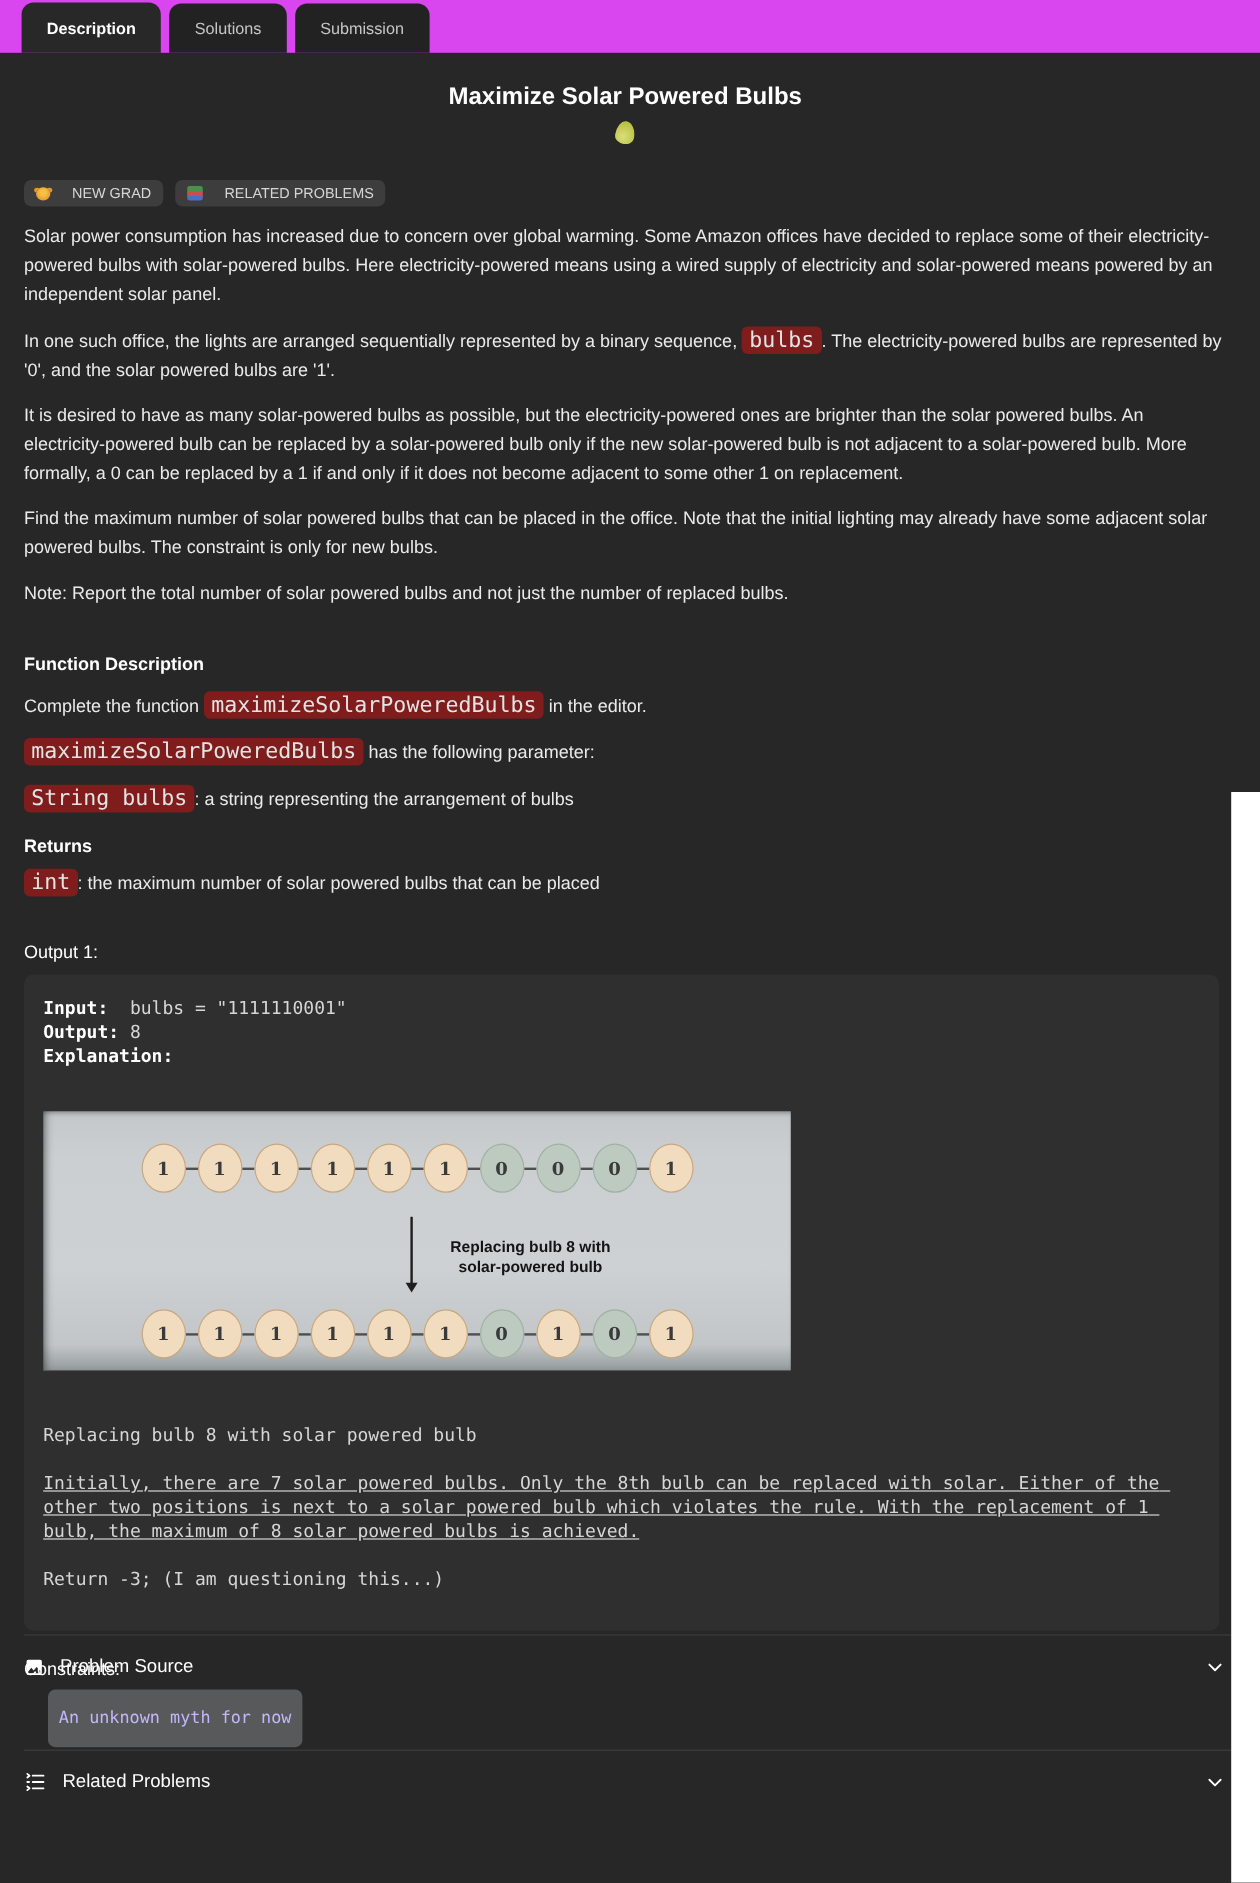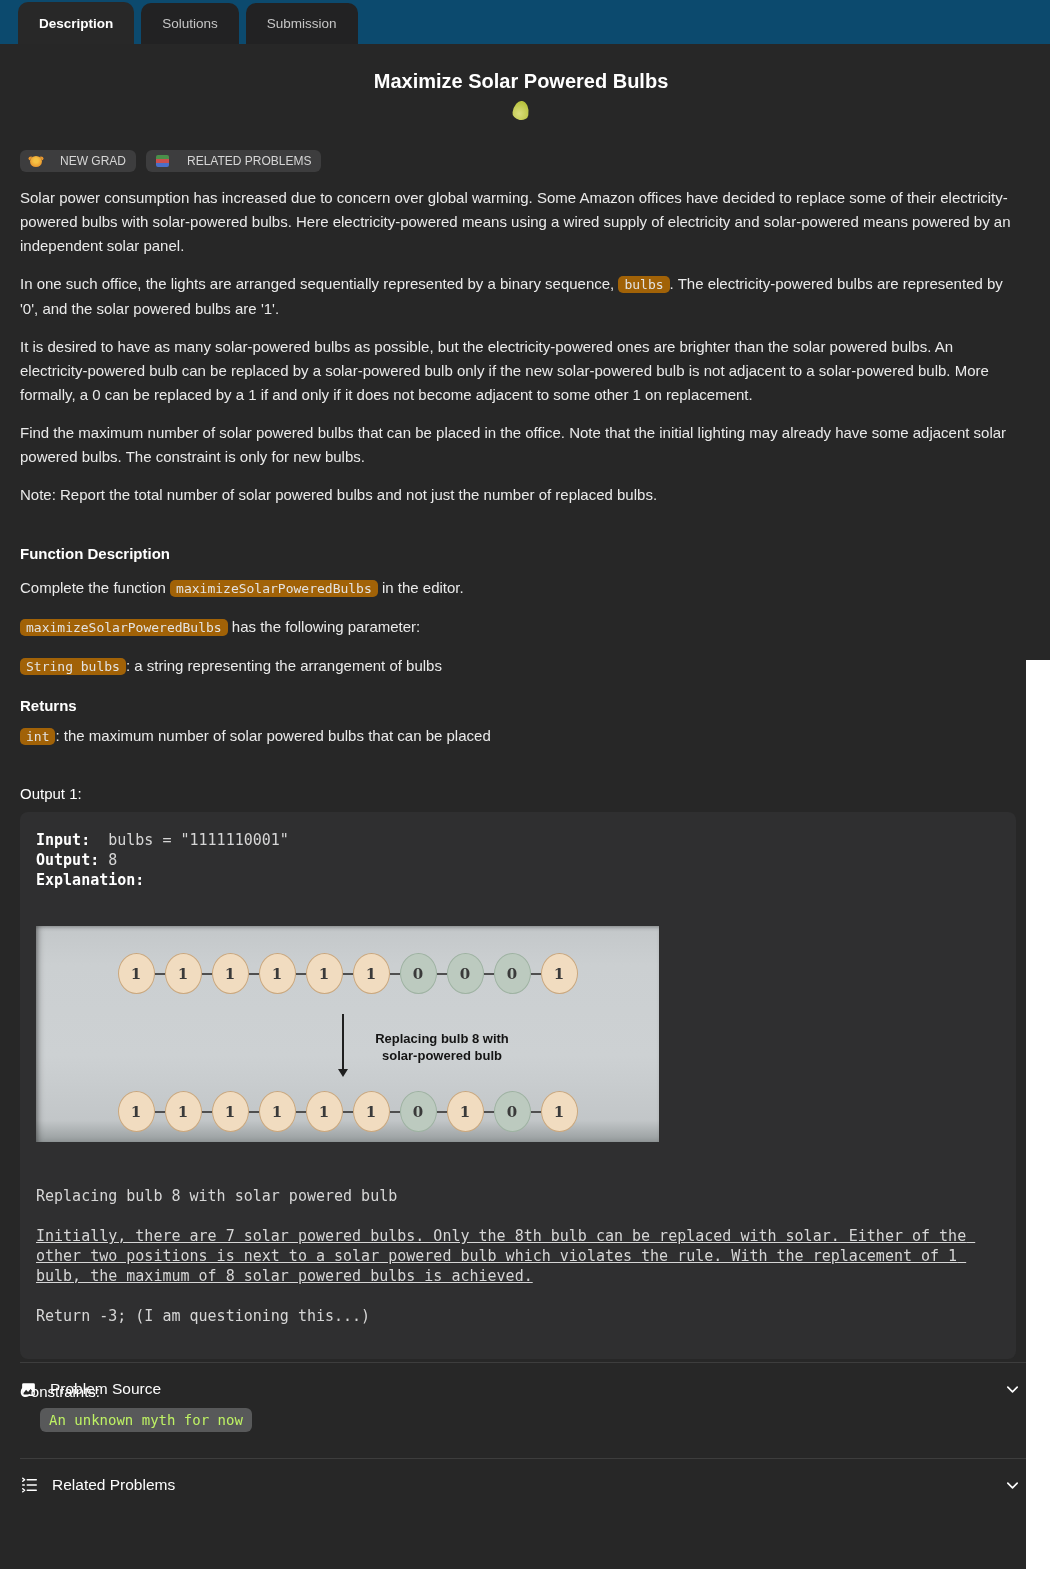--- a/index.html
+++ b/index.html
@@ -7,21 +7,21 @@
   body {
     position:relative;
     background:#272727;
     font-family:"Liberation Sans", sans-serif;
     color:#eaeaea;
     overflow:hidden;
   }
 
   
   .tabbar {
-    height:44px; background:#0c4a6e;
+    height:44px; background:#d946ef;
     display:flex; align-items:flex-end; padding-left:18px; gap:7px;
   }
   .tab {
     height:41px; padding:0 21px; display:flex; align-items:center;
     background:#222223; color:#c6c6c6; font-size:13.5px;
     border-radius:10px 10px 0 0; cursor:pointer;
   }
   .tab.active { background:#282828; color:#ffffff; font-weight:700; height:42px; }
 
   
@@ -51,22 +51,22 @@
   }
   .books {
     display:inline-block; width:13px; height:12px; border-radius:2px;
     background:linear-gradient(180deg,#4a8f4a 0 33%,#c94f4f 33% 66%,#4a6fc9 66% 100%);
   }
 
   p.body-text { font-size:15px; line-height:24px; margin-top:14px; color:#eaeaea; max-width:1002px; }
   .hgap { margin-top:18px; }
 
   code.chip {
-    font-family:"DejaVu Sans Mono", monospace; font-size:13px;
-    background:#a16207; color:#e3e3e3;
+    font-family:"DejaVu Sans Mono", monospace; font-size:18px;
+    background:#7f1d1d; color:#e3e3e3;
     border-radius:5px; padding:1px 6px;
   }
 
   h3.sec-heading { font-size:15px; font-weight:700; color:#fff; margin-top:38px; }
   .example-heading { font-size:15px; color:#fff; margin-top:36px; }
 
   
   .code-block {
     margin-top:10px; width:996px; min-height:547px;
     background:#2f2f30; border-radius:8px;
@@ -114,22 +114,22 @@
 
   .caption-line { margin-top:44px; }
   .exp-body    { margin-top:20px; }
   .return-line { margin-top:20px; }
 
   
   .constraints-heading { font-size:15px; color:#fff; margin-top:24px; }
   .constraint-chip {
     display:inline-block; margin:8px 0 0 20px;
     font-family:"DejaVu Sans Mono", monospace; font-size:14px;
-    background:#58595a; color:#bef264;
-    padding:4px 9px; border-radius:6px;
+    background:#58595a; color:#c4b5fd;
+    padding:16px 9px; border-radius:6px;
   }
 
   
   .footer-sections { position:absolute; top:1362px; left:20px; width:1006px; }
   .f-section { border-top:1px solid #3d3d3d; padding-top:17px; box-sizing:border-box; }
   .f-section.first  { height:96px; }
   .f-section.second { height:111px; }
   .f-row { display:flex; align-items:center; gap:13px; cursor:pointer; }
   .f-label { font-size:15.5px; color:#fdfdfd; }
   .f-chevron { margin-left:auto; margin-right:6px; display:flex; }

